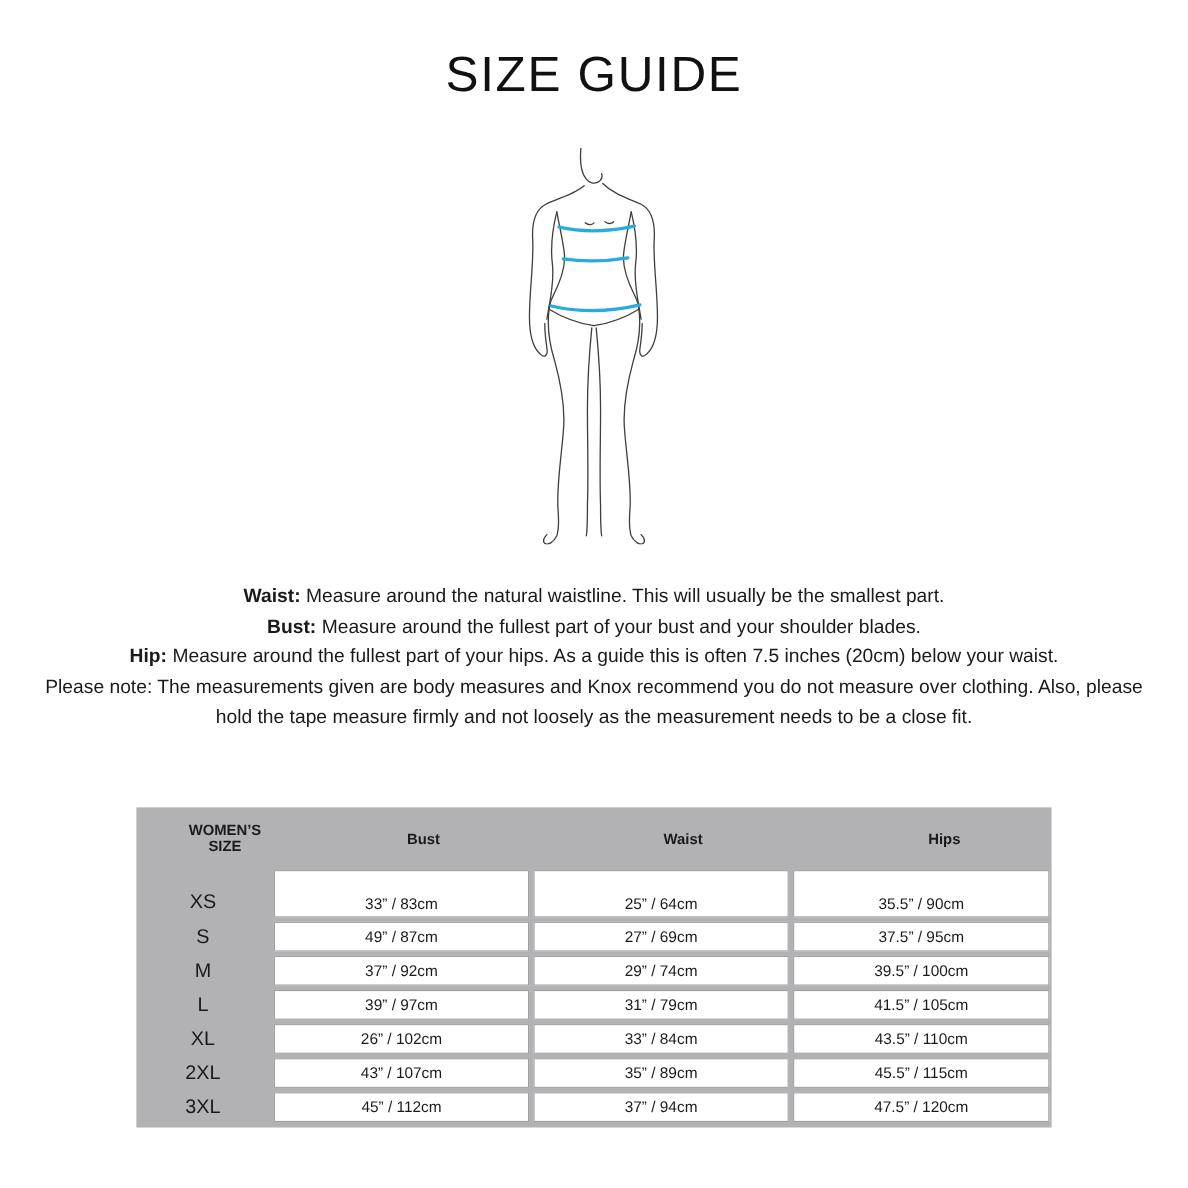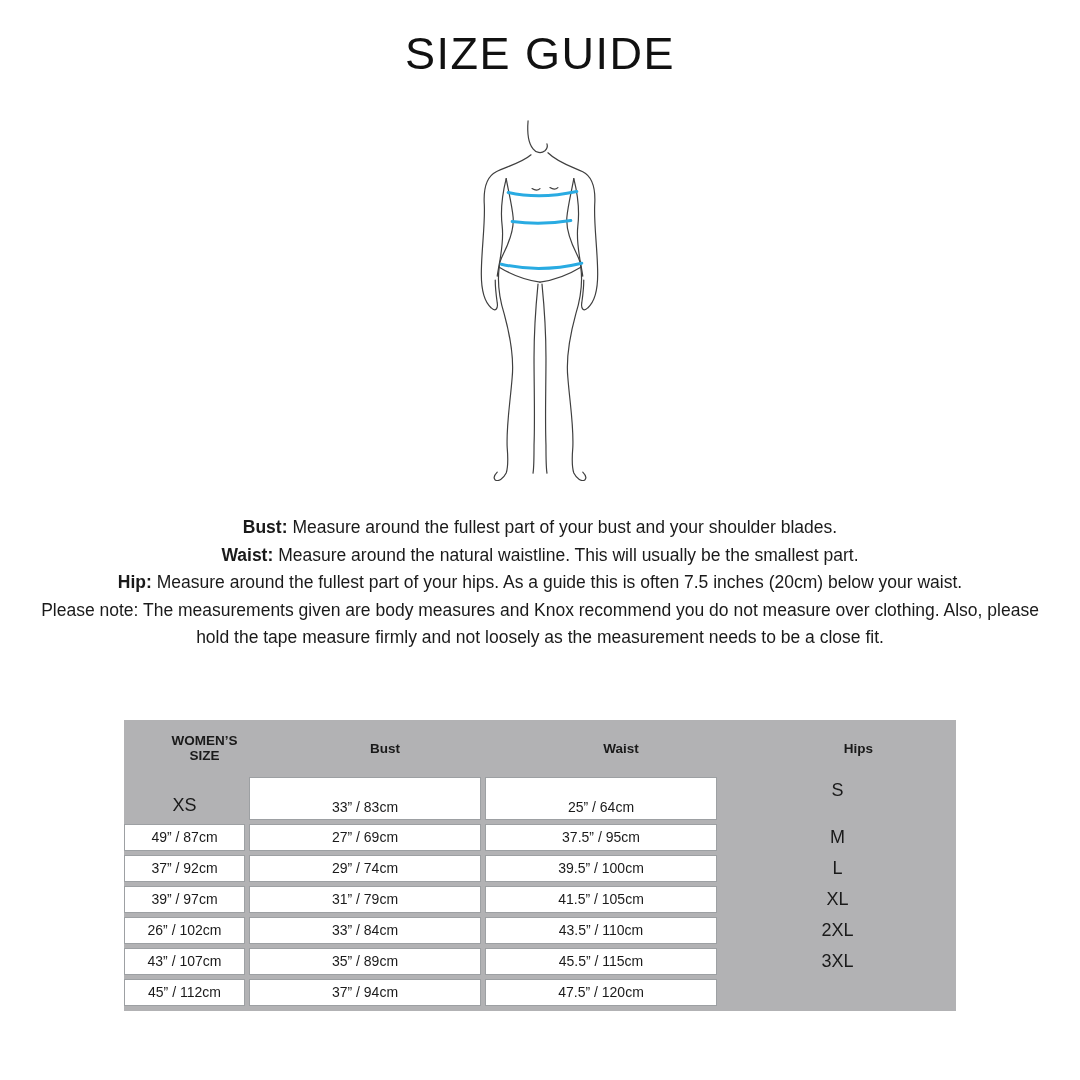--- a/index.html
+++ b/index.html
@@ -5,21 +5,21 @@
   html,body{margin:0;padding:0;}
   body{
     width:1080px;height:1080px;background:#ffffff;
     font-family:"Liberation Sans","DejaVu Sans",sans-serif;
     color:#1a1a1a;overflow:hidden;
   }
   .page{width:1080px;height:1080px;}
 
   
   .title{
-    margin:0;padding-top:30px;text-align:center;
+    margin:0;padding-top:44px;text-align:center;
     font-size:45px;font-weight:400;letter-spacing:1.5px;line-height:1.05;
     color:#111;
   }
 
   
   .figure-wrap{width:124px;height:368px;margin:36px auto 0 auto;}
   .figure-wrap svg{display:block;width:124px;height:368px;}
 
   
   .instructions{
@@ -92,37 +92,38 @@
       </g>
       <g stroke="#29abe2" stroke-width="3" fill="none" stroke-linecap="round">
         <path d="M30,80 Q62,87 99,79"></path>
         <path d="M34,109 Q63,113 93,108"></path>
         <path d="M23,152 Q62,161 104,151"></path>
       </g>
     </svg>
   </div>
 
   <div class="instructions">
+    <p><span class="ins-label">Waist:</span><span>Measure around the natural waistline. This will usually be the smallest part.</span></p>
     <p><span class="ins-label">Bust:</span><span>Measure around the fullest part of your bust and your shoulder blades.</span></p>
-    <p><span class="ins-label">Waist:</span><span>Measure around the natural waistline. This will usually be the smallest part.</span></p>
     <p><span class="ins-label">Hip:</span><span>Measure around the fullest part of your hips. As a guide this is often 7.5 inches (20cm) below your waist.</span></p>
     <p>Please note: The measurements given are body measures and Knox recommend you do not measure over clothing. Also, please hold the tape measure firmly and not loosely as the measurement needs to be a close fit.</p>
   </div>
 
   <div class="size-table">
     <div class="thead">
       <div class="hcell">WOMEN’S SIZE</div>
       <div class="hcell">Bust</div>
       <div class="hcell">Waist</div>
       <div class="hcell">Hips</div>
     </div>
     <div class="tbody">
       <div class="cell r0 size-label">XS</div>
       <div class="cell r0 data">33” / 83cm</div>
       <div class="cell r0 data">25” / 64cm</div>
+      <div class="cell r0 data">35.5” / 90cm</div>
 
       <div class="cell size-label">S</div>
       <div class="cell data">49” / 87cm</div>
       <div class="cell data">27” / 69cm</div>
       <div class="cell data">37.5” / 95cm</div>
 
       <div class="cell size-label">M</div>
       <div class="cell data">37” / 92cm</div>
       <div class="cell data">29” / 74cm</div>
       <div class="cell data">39.5” / 100cm</div>

